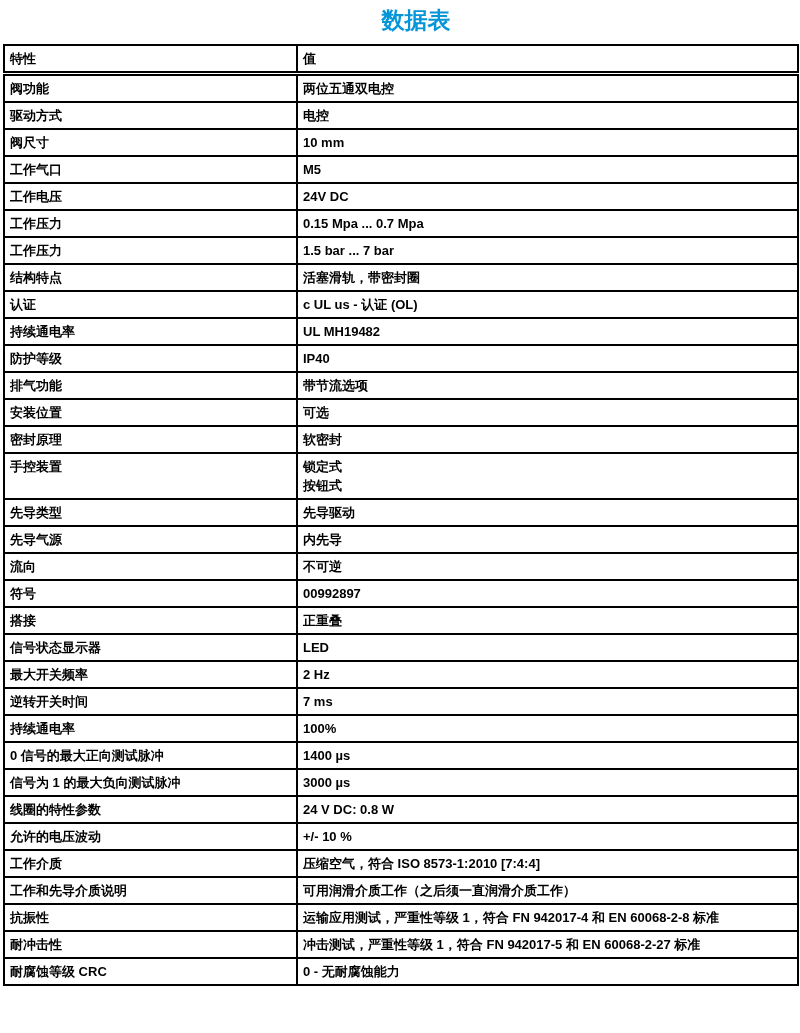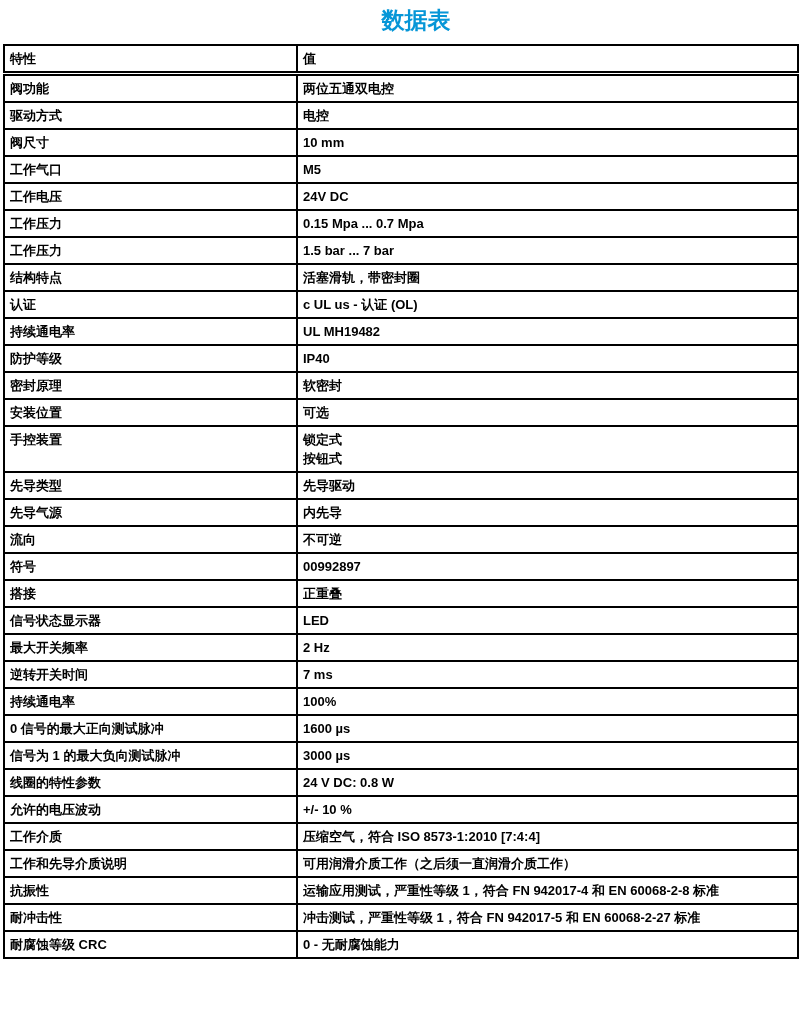--- a/index.html
+++ b/index.html
@@ -104,26 +104,30 @@
         </tr>
         <tr>
           <td class="property-cell">持续通电率</td>
           <td class="value-cell">UL MH19482</td>
         </tr>
         <tr>
           <td class="property-cell">防护等级</td>
           <td class="value-cell">IP40</td>
         </tr>
         <tr>
+          <td class="property-cell">排气功能</td>
+          <td class="value-cell">带节流选项</td>
+        </tr>
+        <tr>
+          <td class="property-cell">安装位置</td>
+          <td class="value-cell">可选</td>
+        </tr>
+        <tr>
           <td class="property-cell">密封原理</td>
           <td class="value-cell">软密封</td>
-        </tr>
-        <tr>
-          <td class="property-cell">安装位置</td>
-          <td class="value-cell">可选</td>
         </tr>
         <tr>
           <td class="property-cell">手控装置</td>
           <td class="value-cell">锁定式
 按钮式</td>
         </tr>
         <tr>
           <td class="property-cell">先导类型</td>
           <td class="value-cell">先导驱动</td>
         </tr>
@@ -154,21 +158,21 @@
         <tr>
           <td class="property-cell">逆转开关时间</td>
           <td class="value-cell">7 ms</td>
         </tr>
         <tr>
           <td class="property-cell">持续通电率</td>
           <td class="value-cell">100%</td>
         </tr>
         <tr>
           <td class="property-cell">0 信号的最大正向测试脉冲</td>
-          <td class="value-cell">1600 µs</td>
+          <td class="value-cell">1400 µs</td>
         </tr>
         <tr>
           <td class="property-cell">信号为 1 的最大负向测试脉冲</td>
           <td class="value-cell">3000 µs</td>
         </tr>
         <tr>
           <td class="property-cell">线圈的特性参数</td>
           <td class="value-cell">24 V DC: 0.8 W</td>
         </tr>
         <tr>

